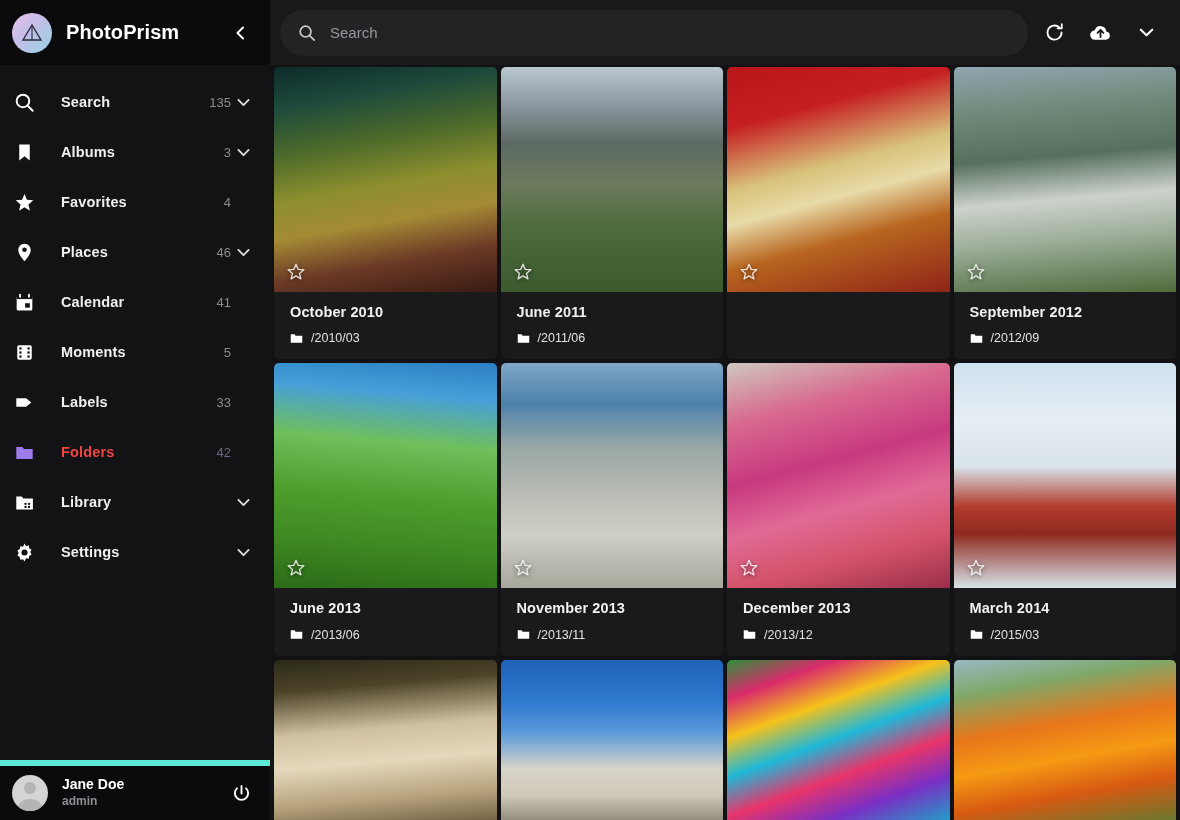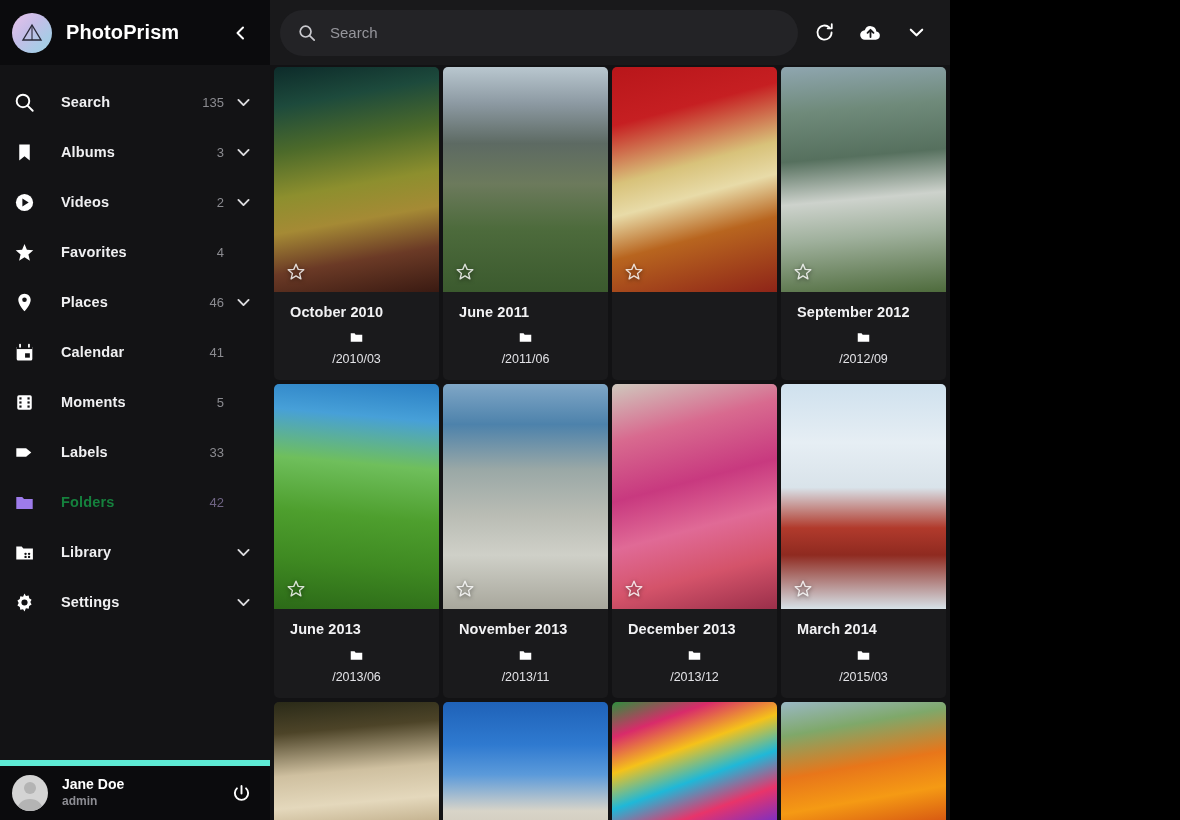--- a/index.html
+++ b/index.html
@@ -2,21 +2,21 @@
 <html><head>
 <meta charset="utf-8">
 <style>
   * { box-sizing: border-box; margin: 0; padding: 0; }
   html, body {
     width: 1180px; height: 820px;
     background: #000;
     font-family: "Liberation Sans", sans-serif;
     overflow: hidden;
   }
-  .app { display: flex; width: 950px; height: 820px; }
+  .app { display: flex; width: 1180px; height: 820px; }
 
   
   .sidebar {
     width: 270px; height: 820px;
     background: #131315;
     display: flex; flex-direction: column;
     flex: 0 0 270px;
     position: relative;
   }
   .sidebar-header {
@@ -48,25 +48,25 @@
   .nav-item .ic {
     width: 28px; height: 24px; flex: 0 0 28px;
     display:flex; align-items:center; justify-content:flex-start; color:#fff;
   }
   .nav-label {
     flex: 1; font-size: 14.5px; font-weight: 700; color: #f0f0f2;
     margin-left: 19px; letter-spacing: .15px;
   }
   .nav-count {
     font-size: 13px; color: #8b8b90; font-weight: 400;
-    margin-right: 8px; min-width: 22px; text-align: right;
+    margin-right: 1px; min-width: 22px; text-align: right;
   }
   .nav-chev { width: 22px; display:flex; align-items:center; justify-content:center; color:#dcdcdf; }
   .nav-chev.empty { visibility: hidden; }
-  .nav-item.active .nav-label { color: #15803d; }
+  .nav-item.active .nav-label { color: #ef4444; }
   .nav-item.active .ic { color: #9d7bea; }
   .nav-item.active .nav-count { color: #6f6484; }
 
   .sidebar-footer {
     height: 60px; flex: 0 0 60px;
     border-top: 6px solid #5eead4;
     background: #0b0b0d;
     display: flex; align-items: center; padding: 0 16px 0 12px;
   }
   .avatar {
@@ -114,21 +114,21 @@
   .star {
     position: absolute; left: 12px; bottom: 10px; width: 20px; height: 20px;
     color: rgba(255,255,255,.82); cursor: pointer;
     filter: drop-shadow(0 1px 2px rgba(0,0,0,.6));
   }
   .card-body { padding: 12px 16px 14px 16px; }
   .card-title {
     font-size: 14.5px; font-weight: 700; color: #f2f2f4;
     line-height: 1.2; margin-bottom: 10px; letter-spacing: .1px;
   }
-  .card-sub { display:flex; align-items:center; gap: 8px; flex-direction: column; }
+  .card-sub { display:flex; align-items:center; gap: 8px; }
   .card-sub .fic { color:#ffffff; display:flex; align-items:center; flex:0 0 13px; }
   .card-path { font-size: 12.5px; color: #e2e2e6; }
 
   .card.trunc .thumb { height: 165px; }
   .card.trunc { border-radius: 5px 5px 0 0; }
 </style>
 </head>
 <body>
 
 <div class="app">
@@ -167,35 +167,20 @@
           </span>
         </div>
         <div class="nav-item">
           <span class="ic">
             <svg viewBox="0 0 22 22" width="21" height="21">
               <path d="M5.5 2.5h11v17l-5.5-4.6-5.5 4.6z" fill="currentColor"></path>
             </svg>
           </span>
           <span class="nav-label">Albums</span>
           <span class="nav-count">3</span>
-          <span class="nav-chev">
-            <svg width="17" height="17" viewBox="0 0 18 18">
-              <path d="M3.6 6.3L9 11.7l5.4-5.4" fill="none" stroke="currentColor" stroke-width="2" stroke-linecap="round" stroke-linejoin="round"></path>
-            </svg>
-          </span>
-        </div>
-        <div class="nav-item">
-          <span class="ic">
-            <svg viewBox="0 0 22 22" width="21" height="21">
-              <circle cx="11" cy="11" r="9" fill="currentColor"></circle>
-              <polygon points="8.8,6.8 15.4,11 8.8,15.2" fill="#131315"></polygon>
-            </svg>
-          </span>
-          <span class="nav-label">Videos</span>
-          <span class="nav-count">2</span>
           <span class="nav-chev">
             <svg width="17" height="17" viewBox="0 0 18 18">
               <path d="M3.6 6.3L9 11.7l5.4-5.4" fill="none" stroke="currentColor" stroke-width="2" stroke-linecap="round" stroke-linejoin="round"></path>
             </svg>
           </span>
         </div>
         <div class="nav-item">
           <span class="ic">
             <svg viewBox="0 0 22 22" width="21" height="21">
               <polygon points="11,2 13.5,8.2 20.2,8.6 15.1,13 16.7,19.6 11,16 5.3,19.6 6.9,13 1.8,8.6 8.5,8.2" fill="currentColor"></polygon>

